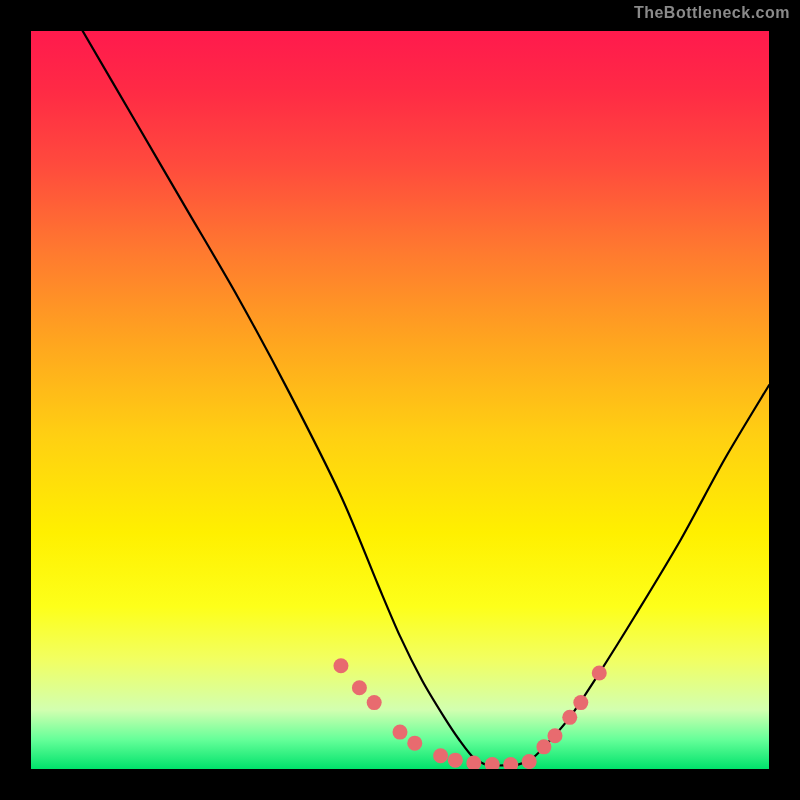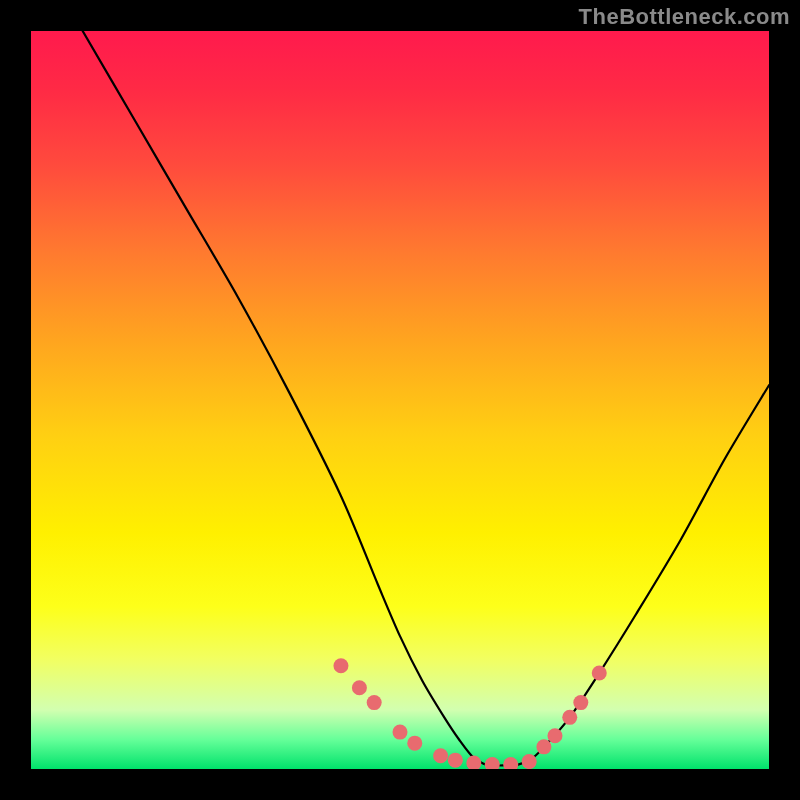--- a/index.html
+++ b/index.html
@@ -8,21 +8,21 @@
     position: relative;
     width: 800px;
     height: 800px;
     background: #000;
   }
   .attribution {
     position: absolute;
     top: 4px;
     right: 10px;
     font-family: Arial, Helvetica, sans-serif;
-    font-size: 22px;
+    font-size: 16px;
     font-weight: bold;
     color: #8a8a8a;
     letter-spacing: 0.5px;
     z-index: 10;
   }
   .plot-area {
     position: absolute;
     left: 31px;
     top: 31px;
     width: 738px;

